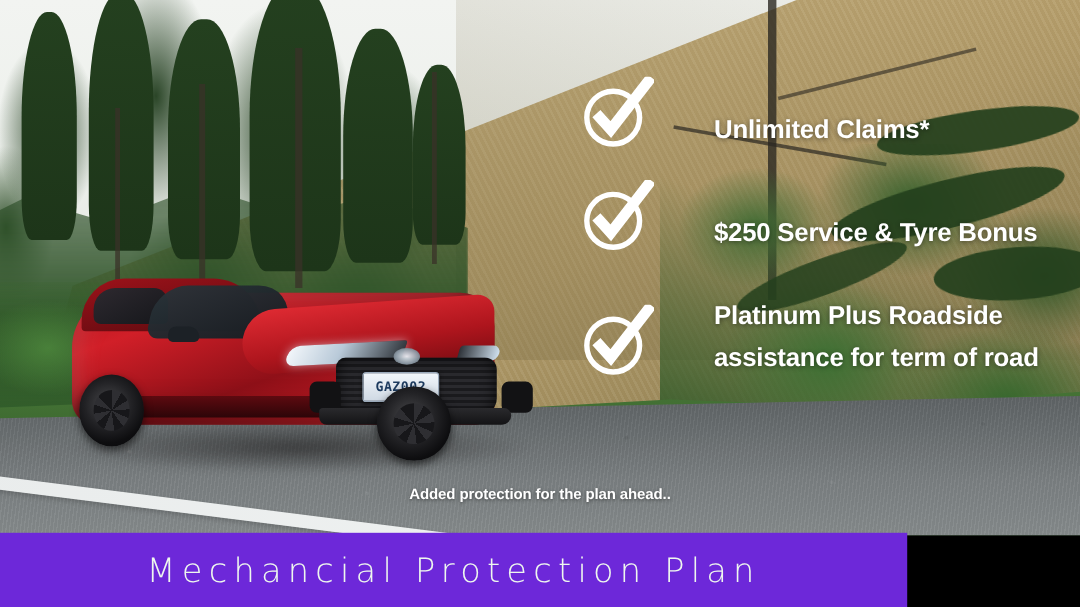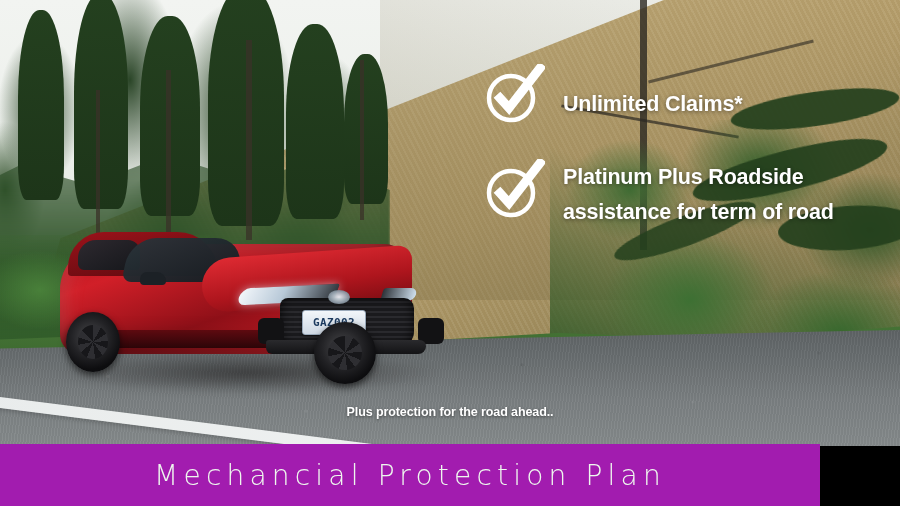--- a/index.html
+++ b/index.html
@@ -259,22 +259,23 @@
 
   
   .features {
     position: absolute;
     left: 483px;
     top: 70px;
     width: 410px;
   }
   .feature-row {
     display: flex;
-    align-items: center;
+    align-items: flex-end;
     margin-bottom: 30px;
+    gap: 32px;
   }
   .feature-row:last-child { margin-bottom: 0; }
 
   .check-icon {
     position: relative;
     flex: 0 0 auto;
     width: 62px;
     height: 62px;
     margin-right: 18px;
     margin-top: -6px;
@@ -307,23 +308,23 @@
     font-size: 12.5px;
     letter-spacing: -0.1px;
     text-shadow: 0 1px 3px rgba(0,0,0,.5);
   }
 
   
   .banner {
     position: absolute;
     left: 0;
     top: 444px;
-    width: 820px;
+    width: 756px;
     height: 62px;
-    background: #a21caf;
+    background: #6d28d9;
     display: flex;
     align-items: center;
     justify-content: center;
   }
   .banner-title {
     color: #eef7ee;
     font-family: "DejaVu Sans", sans-serif;
     font-weight: 300;
     font-size: 28px;
     letter-spacing: 5.2px;
@@ -402,35 +403,44 @@
       <div class="feature-row">
         <span class="check-icon">
           <svg width="62" height="62" viewBox="0 0 62 62">
             <circle cx="28" cy="34" r="22" fill="none" stroke="#ffffff" stroke-width="4.5"></circle>
             <path d="M17 34 L26 44 L57 4" fill="none" stroke="#ffffff" stroke-width="9" stroke-linecap="square" stroke-linejoin="miter"></path>
           </svg>
         </span>
         <div class="feature-text">Unlimited Claims*</div>
       </div>
 
+      <div class="feature-row">
+        <span class="check-icon">
+          <svg width="62" height="62" viewBox="0 0 62 62">
+            <circle cx="28" cy="34" r="22" fill="none" stroke="#ffffff" stroke-width="4.5"></circle>
+            <path d="M17 34 L26 44 L57 4" fill="none" stroke="#ffffff" stroke-width="9" stroke-linecap="square" stroke-linejoin="miter"></path>
+          </svg>
+        </span>
+        <div class="feature-text">$250 Service &amp; Tyre Bonus</div>
+      </div>
 
       <div class="feature-row two-line">
         <span class="check-icon">
           <svg width="62" height="62" viewBox="0 0 62 62">
             <circle cx="28" cy="34" r="22" fill="none" stroke="#ffffff" stroke-width="4.5"></circle>
             <path d="M17 34 L26 44 L57 4" fill="none" stroke="#ffffff" stroke-width="9" stroke-linecap="square" stroke-linejoin="miter"></path>
           </svg>
         </span>
         <div class="feature-text">Platinum Plus Roadside
 assistance for term of road</div>
       </div>
 
     </div>
 
-    <div class="caption">Plus protection for the road ahead..</div>
+    <div class="caption">Added protection for the plan ahead..</div>
 
   </div>
 
   <div class="banner">
     <div class="banner-title">Mechancial Protection Plan</div>
   </div>
 
 </div>
 
 </body></html>

